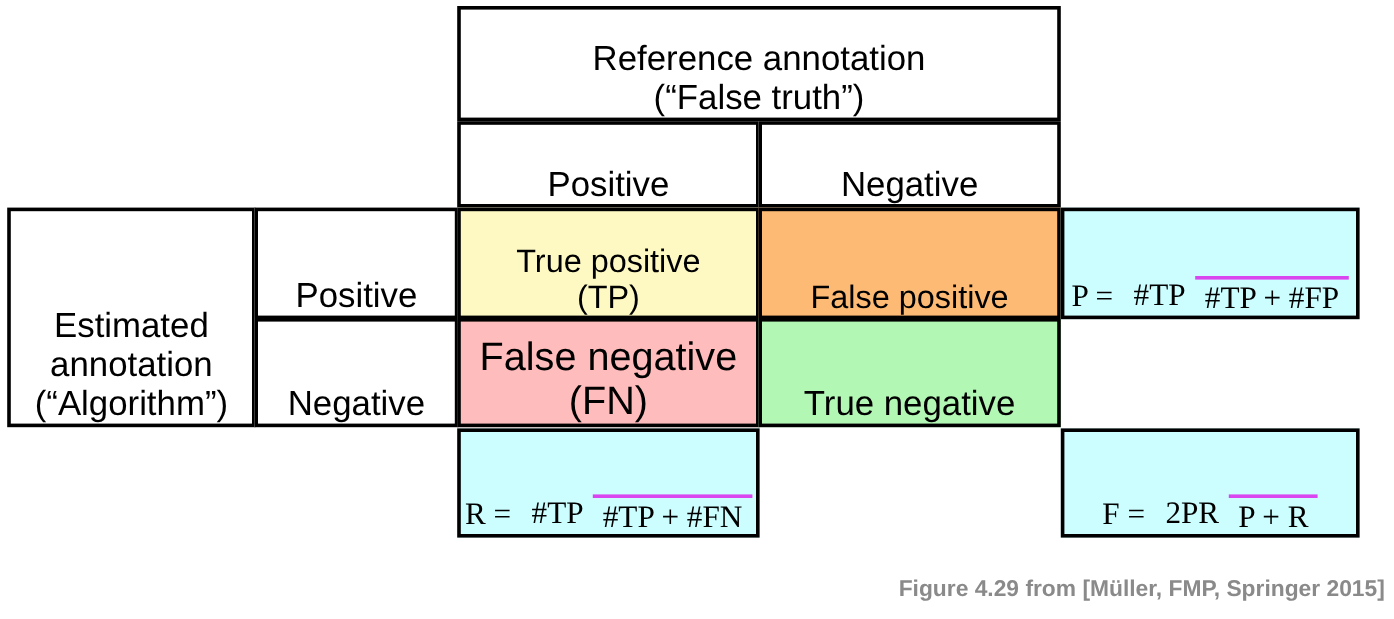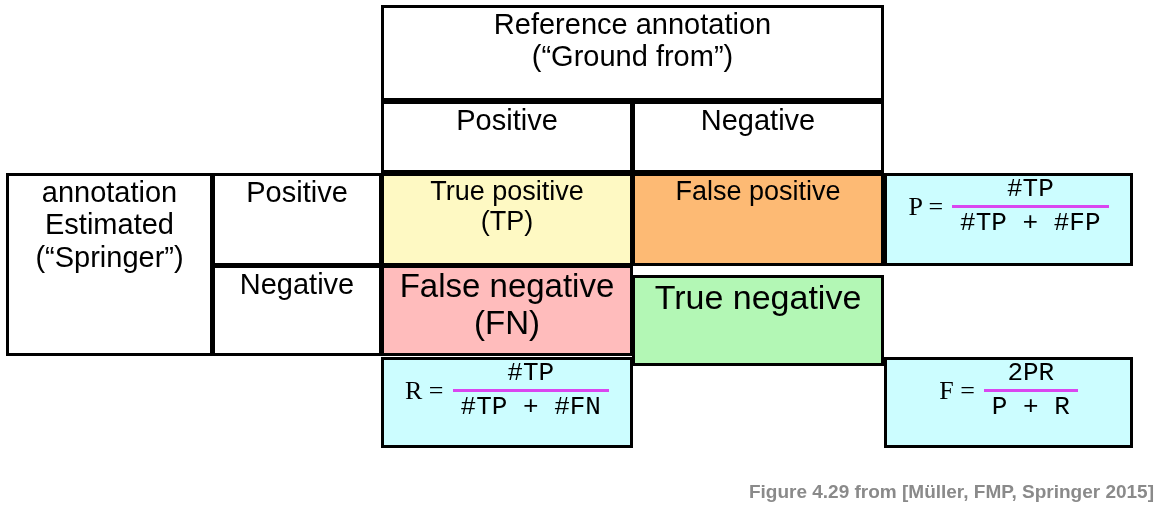--- a/index.html
+++ b/index.html
@@ -15,21 +15,21 @@
     overflow: hidden;
     font-family: "Liberation Sans", sans-serif;
   }
 
   
   .box {
     position: absolute;
     box-sizing: border-box;
     border: 3px solid #000000;
     display: flex;
-    align-items: flex-start;
+    align-items: flex-end;
     justify-content: center;
     text-align: center;
     color: #000000;
     line-height: 1.12;
   }
   .plain { background: #ffffff; }
 
   
   #ref-header {
     left: 381px;  top: 5px;  width: 503px;  height: 96px;
@@ -55,21 +55,21 @@
   }
   #row-negative {
     left: 212px;  top: 265px;  width: 170px;  height: 91px;
     font-size: 29px;
   }
 
   
   .cell-tp { left: 381px;  top: 173px;  width: 252px;  height: 93px; background: #fef9c3; font-size: 27px; }
   .cell-fp { left: 632px;  top: 173px;  width: 252px;  height: 93px; background: #fdba74; font-size: 27px; }
   .cell-fn { left: 381px;  top: 265px;  width: 252px;  height: 91px; background: #ffbcbc; font-size: 33px; }
-  .cell-tn { left: 632px;  top: 275px;  width: 252px;  height: 91px; background: #b3f7b5; font-size: 34px; }
+  .cell-tn { left: 632px;  top: 265px;  width: 252px;  height: 91px; background: #b3f7b5; font-size: 29px; }
 
   
   .formula {
     background: #ccfdff;
     font-family: "Liberation Serif", serif;
     font-size: 26px;
   }
   #formula-p { left: 884px;  top: 173px;  width: 249px;  height: 93px; }
   #formula-r { left: 381px;  top: 357px;  width: 252px;  height: 91px; }
   #formula-f { left: 884px;  top: 357px;  width: 249px;  height: 91px; }
@@ -77,25 +77,23 @@
   
   .frac-wrap {
     display: inline-flex;
     align-items: center;
     justify-content: center;
     gap: 9px;
   }
   .frac-lhs { white-space: nowrap; }
   .frac {
     display: inline-flex;
-    flex-direction: column;
     align-items: center;
     justify-content: center;
     line-height: 1.06;
-    font-family: Liberation Mono, monospace;
   }
   .frac .num { padding: 0 8px 1px 8px; white-space: nowrap; }
   .frac .den {
     padding: 2px 8px 0 8px;
     white-space: nowrap;
     border-top: 3px solid #d946ef;
   }
 
   
   #caption {
@@ -112,37 +110,37 @@
   .line2 { display: block; }
 </style>
 </head>
 <body>
 
 <div id="page">
 
   <div class="box plain" id="ref-header">
     <div>
       <span class="line2">Reference annotation</span>
-      <span class="line2">(“Ground from”)</span>
+      <span class="line2">(“False truth”)</span>
     </div>
   </div>
 
   <div class="box plain" id="col-positive">
     <span>Positive</span>
   </div>
 
   <div class="box plain" id="col-negative">
     <span>Negative</span>
   </div>
 
   <div class="box plain" id="row-stub">
     <div>
+      <span class="line2">Estimated</span>
       <span class="line2">annotation</span>
-      <span class="line2">Estimated</span>
-      <span class="line2">(“Springer”)</span>
+      <span class="line2">(“Algorithm”)</span>
     </div>
   </div>
 
   <div class="box plain" id="row-positive">
     <span>Positive</span>
   </div>
 
   <div class="box plain" id="row-negative">
     <span>Negative</span>
   </div>

